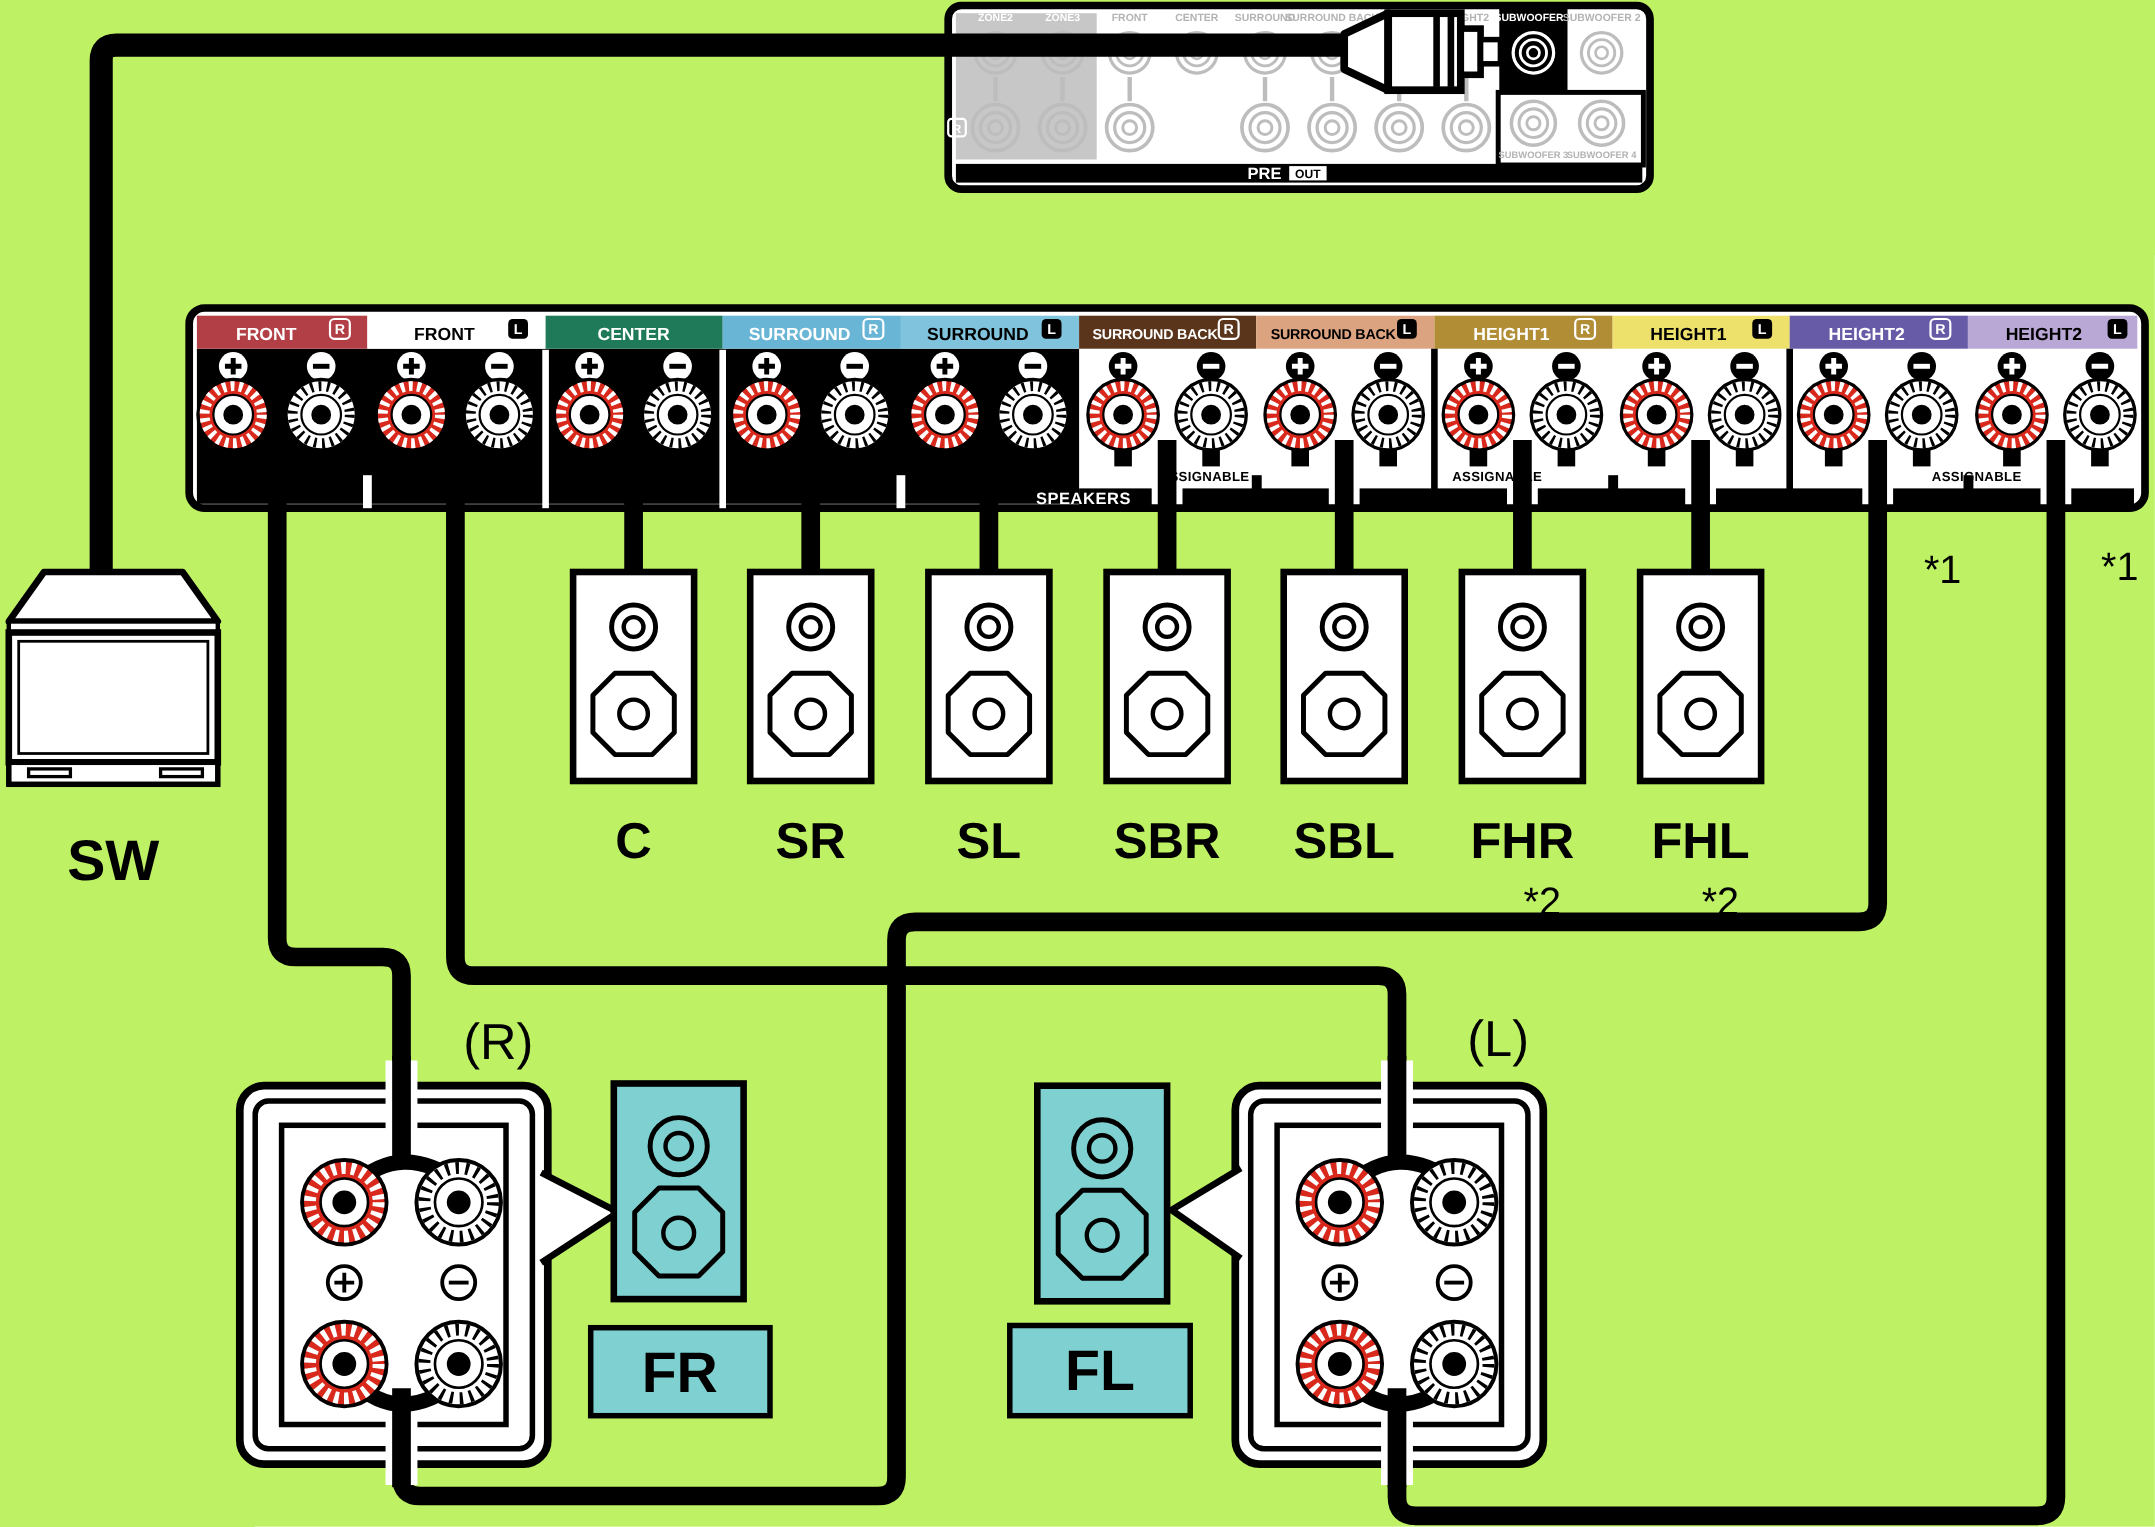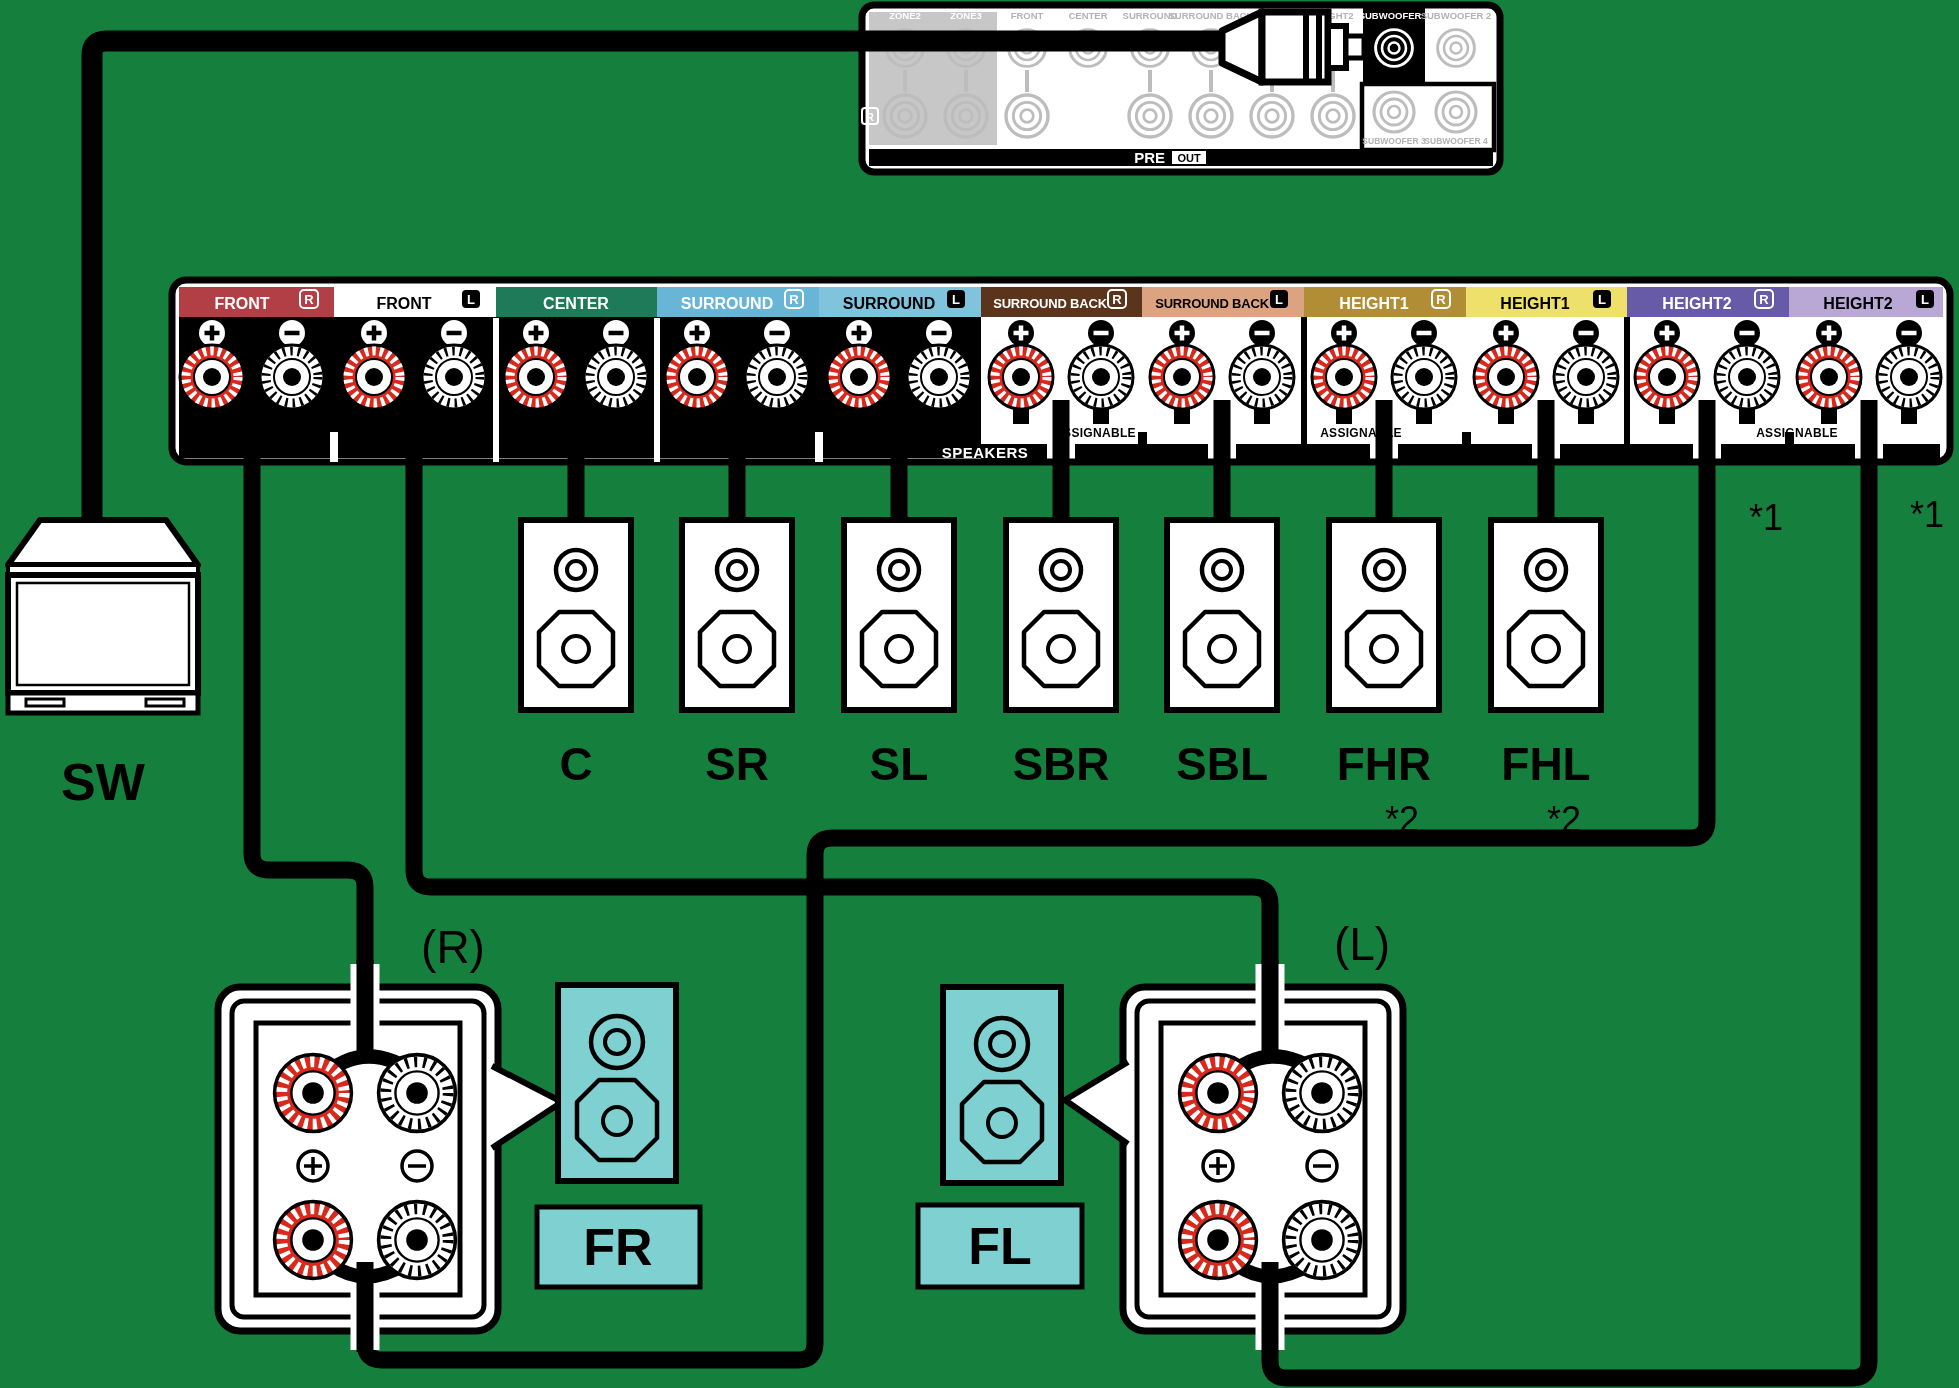--- a/index.html
+++ b/index.html
@@ -1,16 +1,16 @@
 <!DOCTYPE html>
 <html><head>
 <meta charset="utf-8">
 <style>
   html,body{margin:0;padding:0;background:#fff;}
-  .stage{width:1959px;height:1388px;position:relative;background:#15803d;}
+  .stage{width:1959px;height:1388px;position:relative;background:#bef264;}
   svg{display:block;}
   svg text{font-family:"Liberation Sans","DejaVu Sans",sans-serif;}
   .hdr{font-weight:700;font-size:16px;text-anchor:middle;}
   .hdr.sm{font-size:13px;letter-spacing:-.2px;}
   .w{fill:#fff;}.blk{fill:#000;}
   .bdgtxt{font-weight:700;font-size:13px;text-anchor:middle;}
   .badge-r{fill:none;stroke:#fff;stroke-width:2;}
   .badge-l{fill:#000;}
   .toplbl{font-weight:700;font-size:9.5px;text-anchor:middle;fill:#b3b3b3;}
   .toplbl.wt{fill:#fff;}

